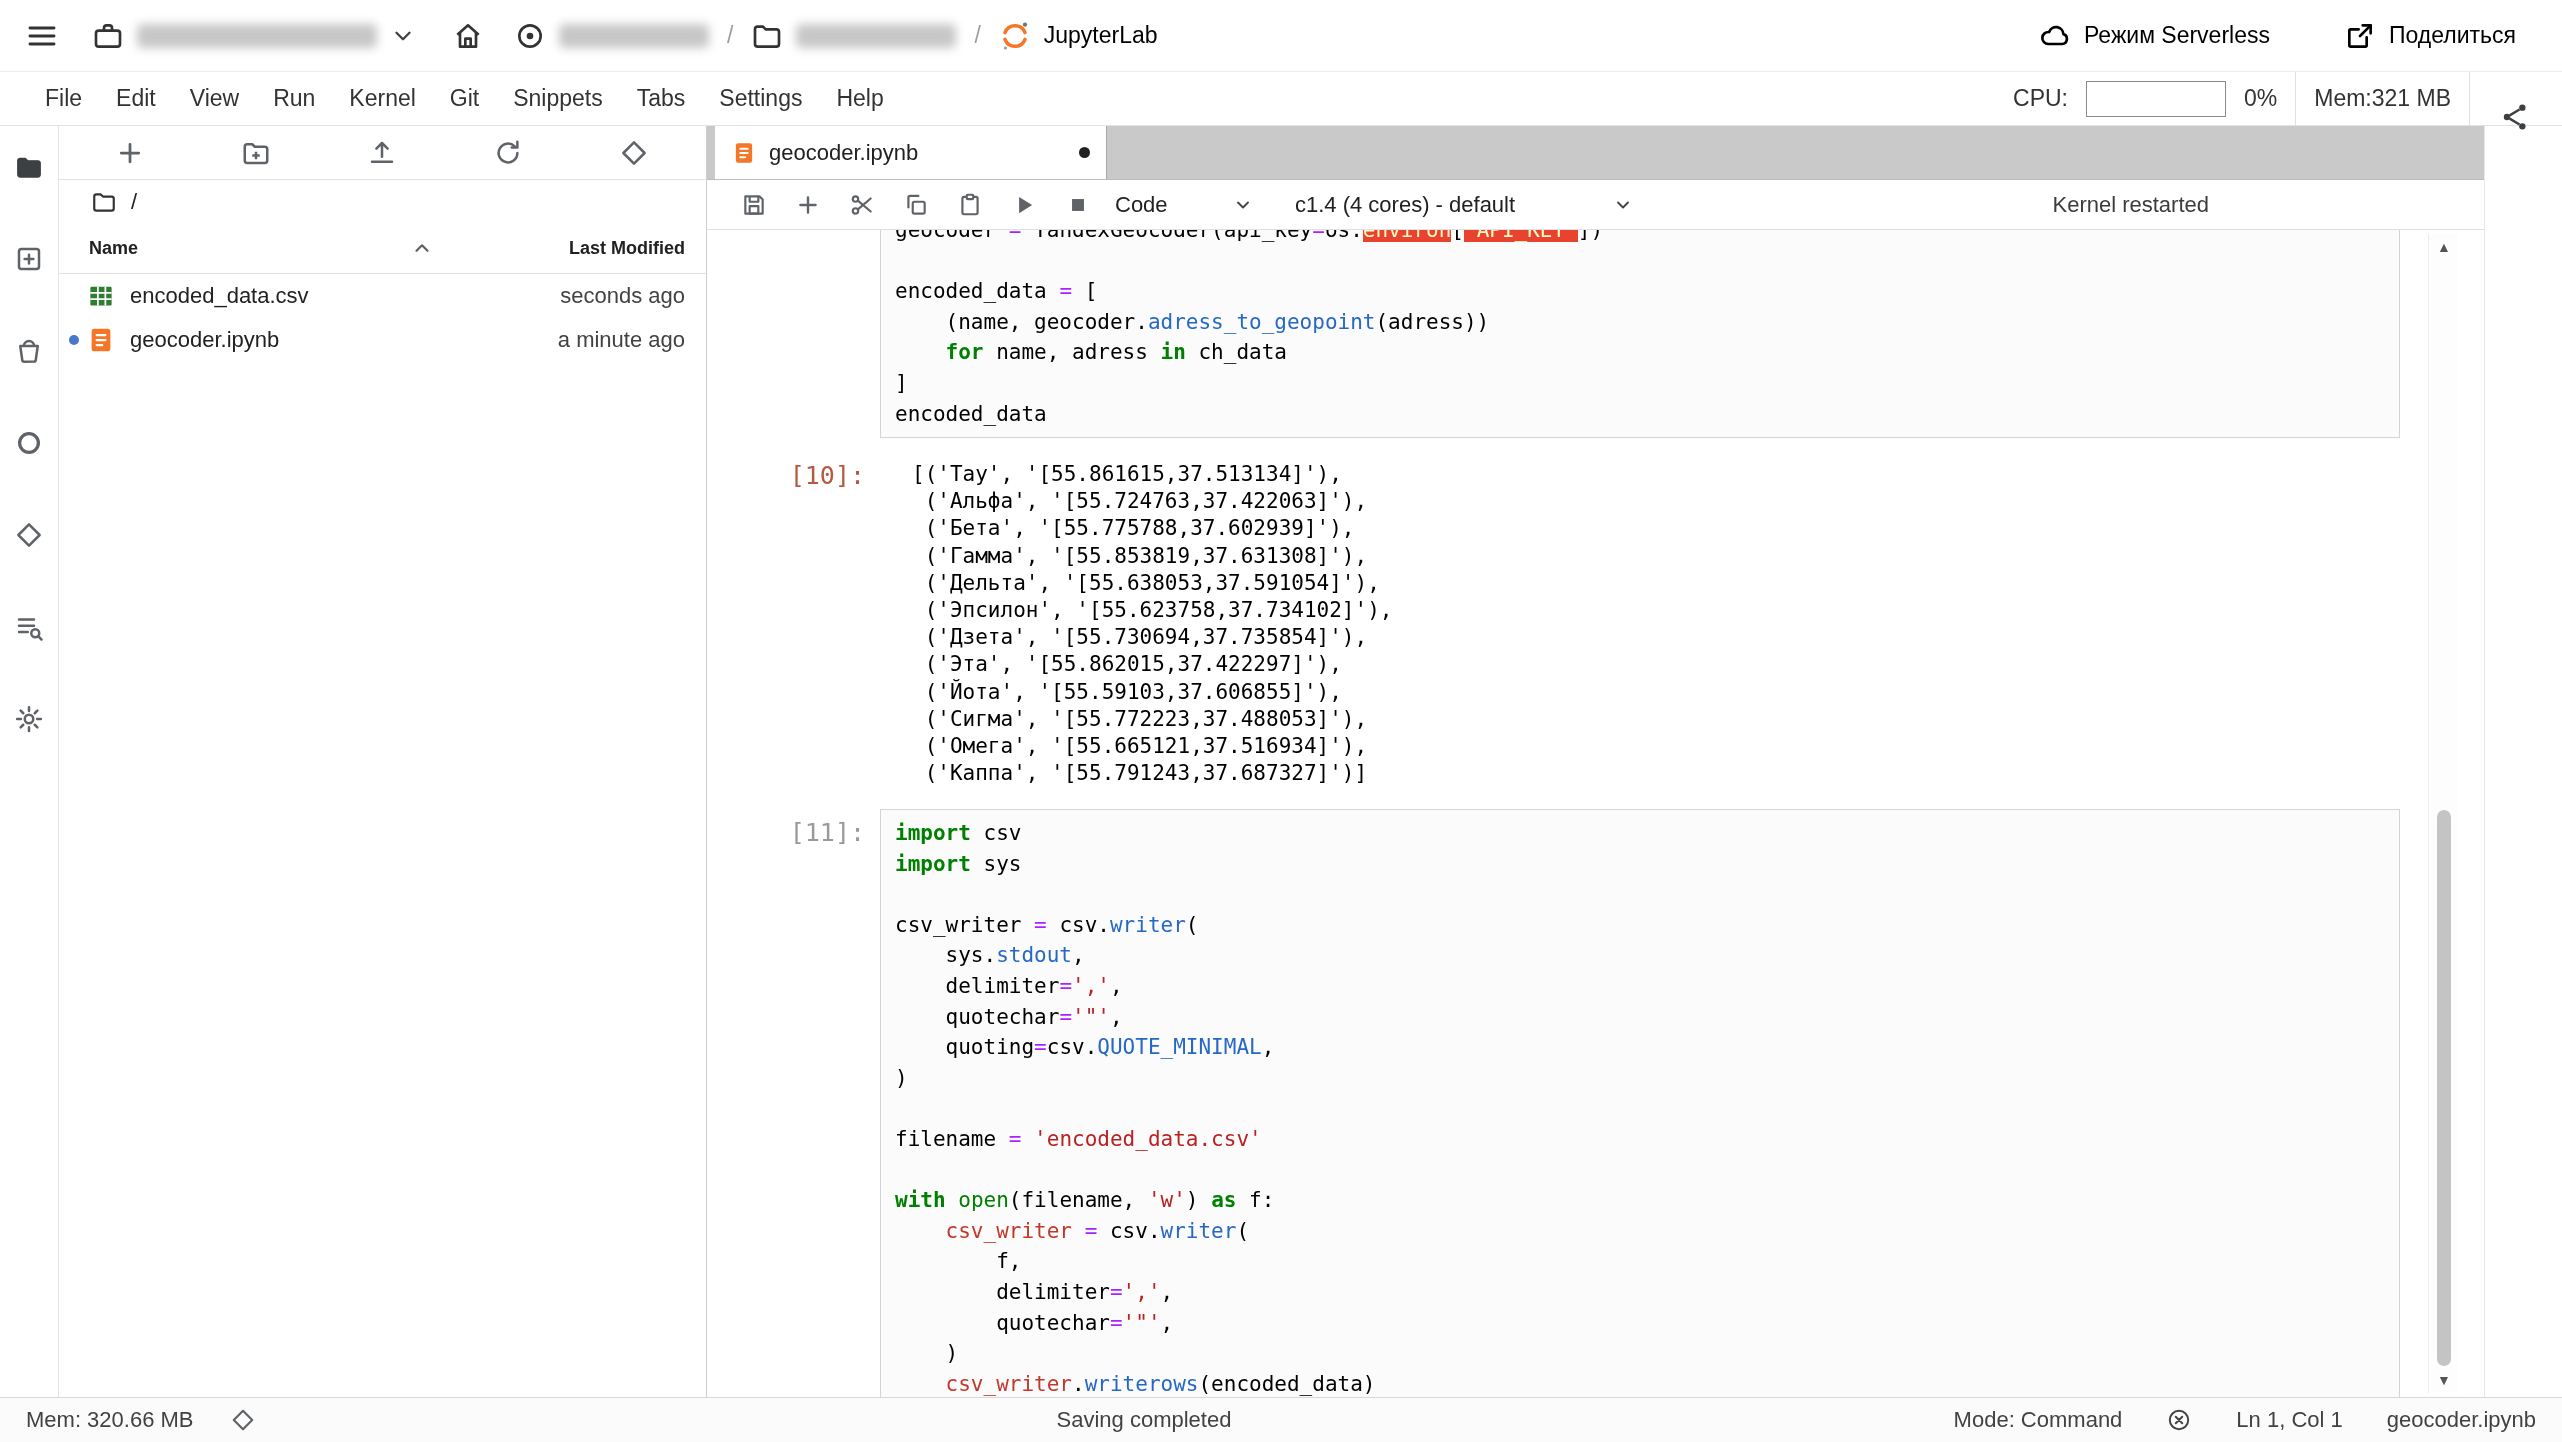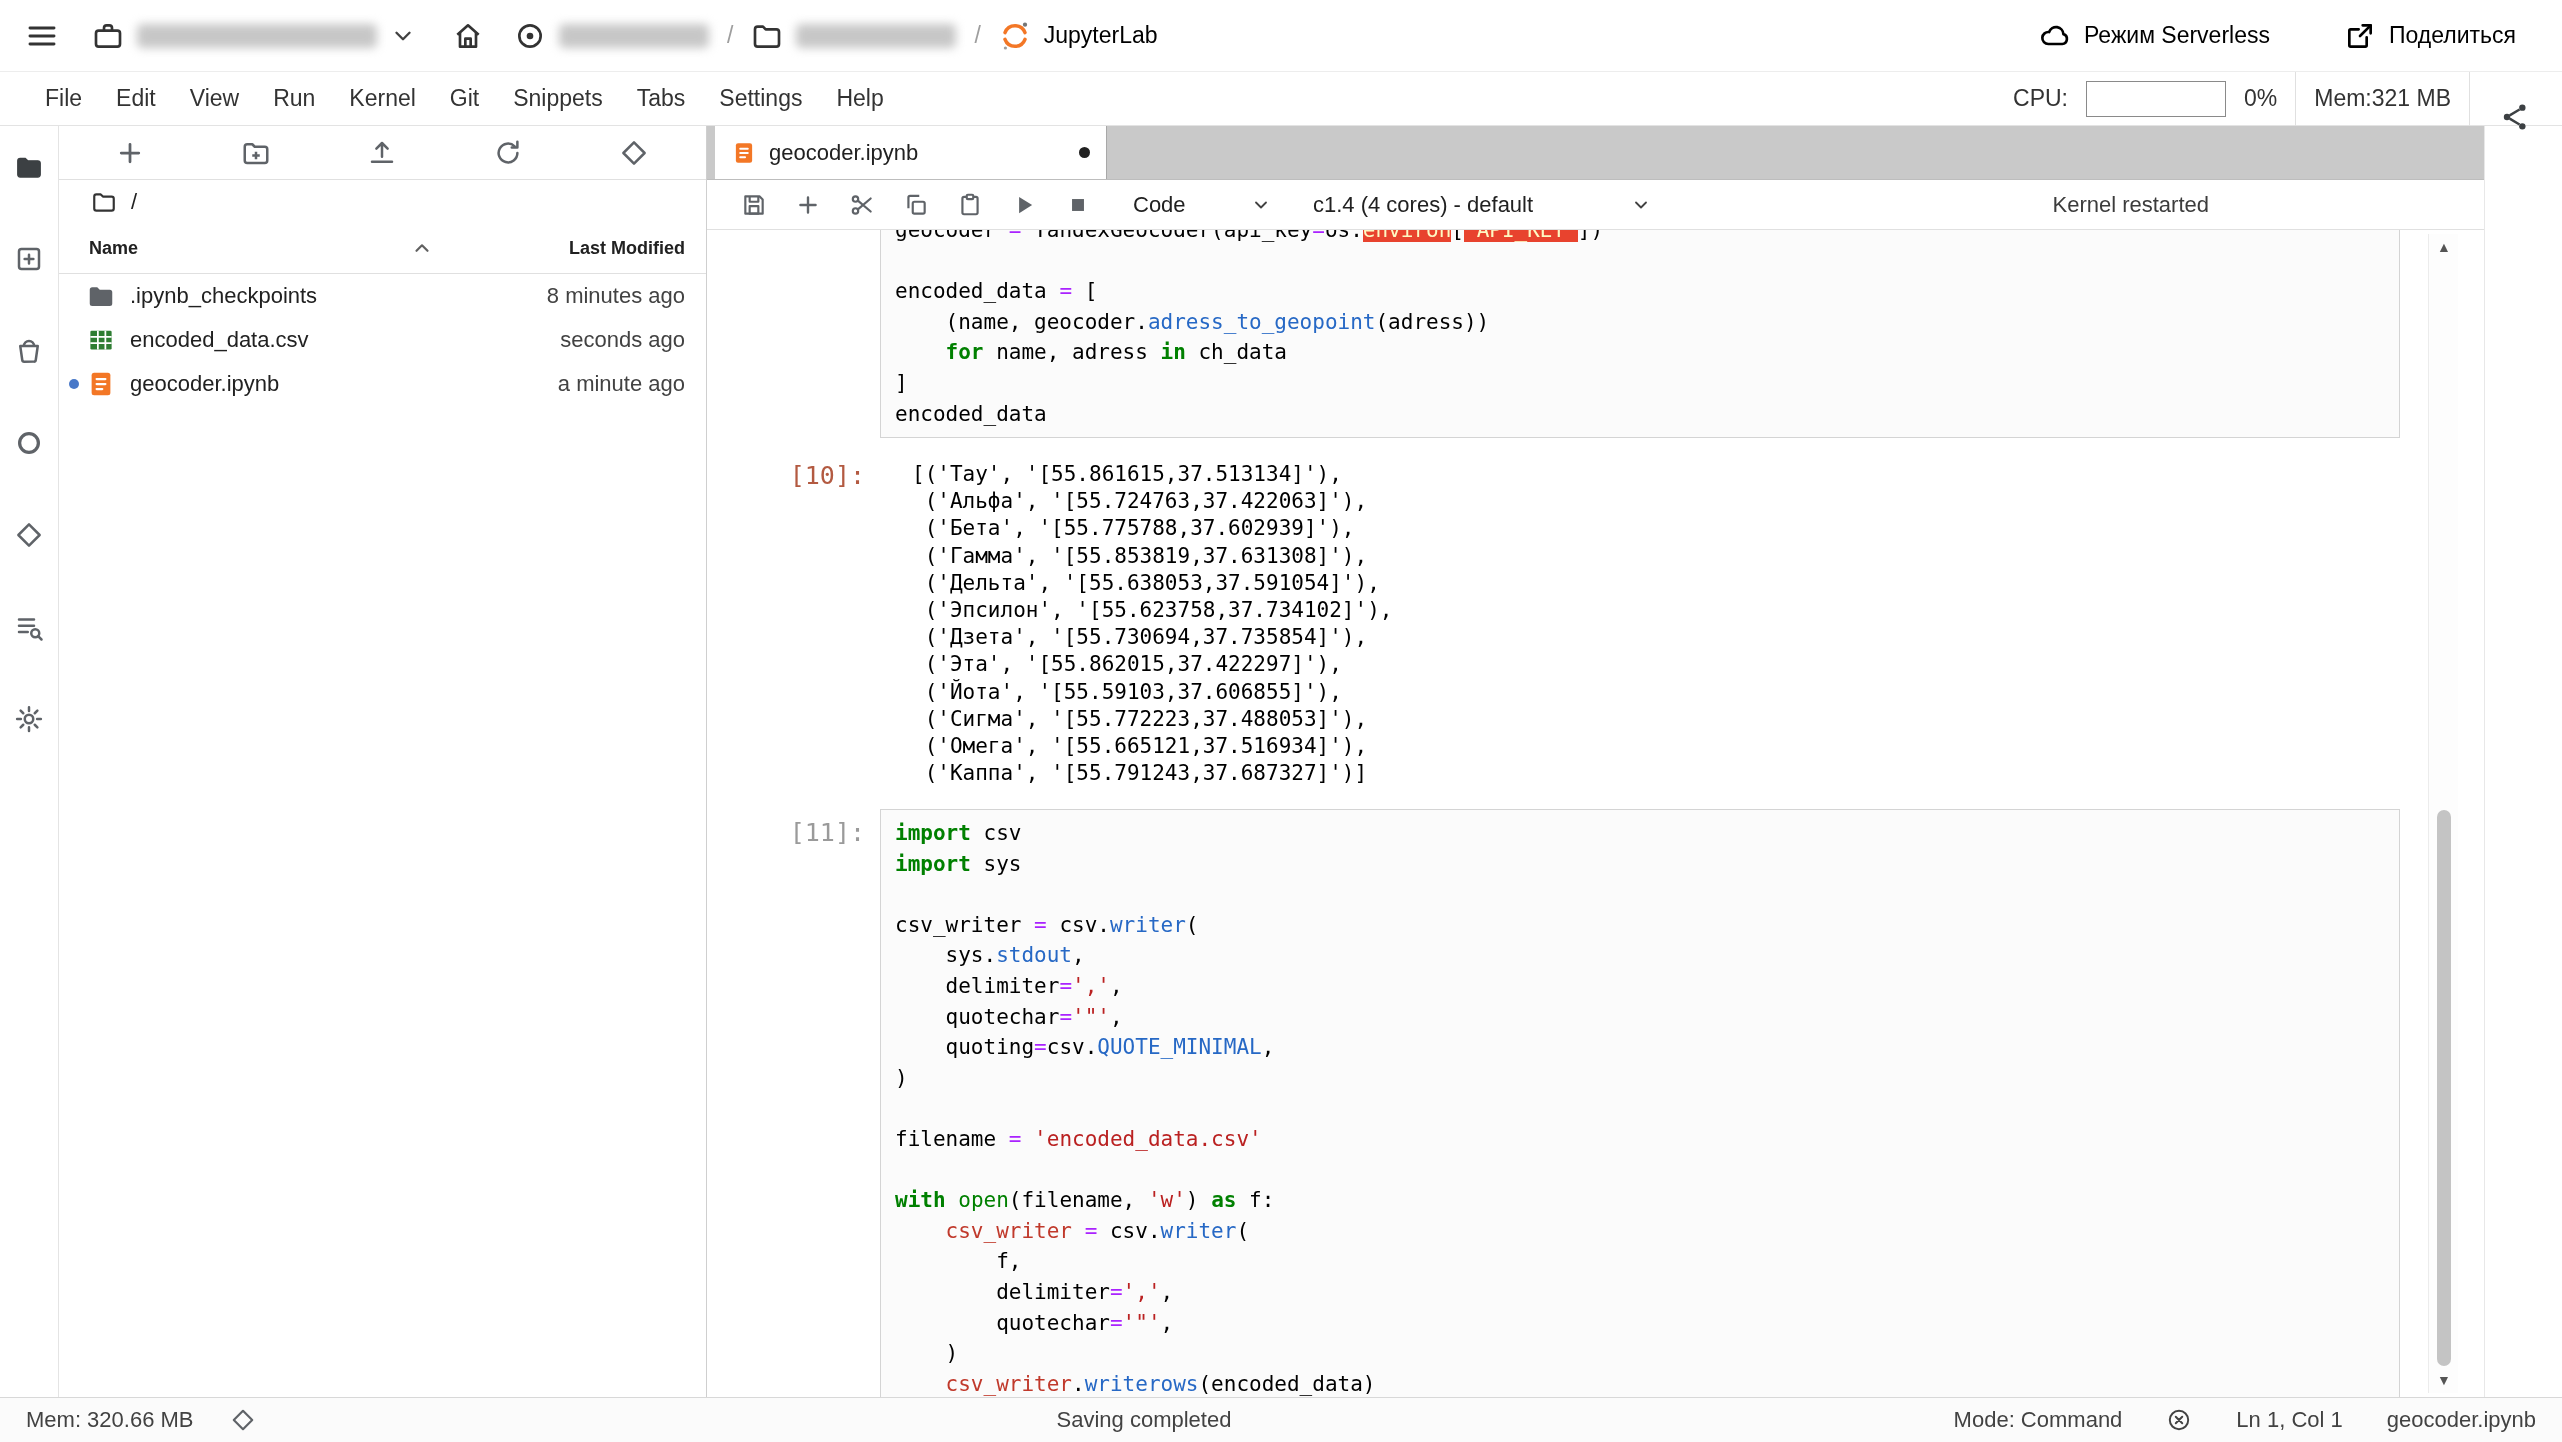--- a/index.html
+++ b/index.html
@@ -62,21 +62,21 @@
   .tab{margin-left:8px;width:392px;background:#fff;display:flex;align-items:center;
     padding:0 16px;gap:12px;border-right:1px solid #a8a8a8;font-size:22px;color:#212121}
   .tab .tico{width:26px;height:26px}
   .tab-dot{width:11px;height:11px;border-radius:50%;background:#212121;margin-left:auto;flex:none}
   #nbtoolbar{height:50px;border-bottom:1px solid #e0e0e0;display:flex;align-items:center;
     padding-left:20px;position:relative;flex:none}
   .tbtn{width:54px;height:100%;display:flex;align-items:center;justify-content:center}
   .tbtn span{width:26px;height:26px;display:block}
   .sel{display:flex;align-items:center;justify-content:space-between;font-size:22px;color:#212121;
     padding:0 6px;height:100%}
-  #sel-type{width:150px;margin-left:22px}
+  #sel-type{width:150px;margin-left:4px}
   #sel-kernel{width:350px;margin-left:30px}
   .sel .tico{width:20px;height:20px}
   #kernel-status{position:absolute;right:275px;font-size:22px;color:#3c3c3c}
 
   #content{flex:1;position:relative;overflow:hidden;background:#fff}
   .cell{position:absolute;left:173px;width:1520px;background:#fbfbfb;border:1px solid #d4d4d4;
     padding:8px 14px;font-family:"DejaVu Sans Mono",monospace;font-size:21px;line-height:30.6px;
     white-space:pre;color:#000}
   #cell-top{top:-24px}
   #cell-11{top:579px;height:620px}
@@ -287,28 +287,20 @@
   <div id="fb-head">
     <span>Name</span>
     <span id="fb-sort" data-icon="caretUp">
         <svg viewBox="0 0 24 24" stroke="#616161" stroke-width="2.4" fill="none" stroke-linecap="round" stroke-linejoin="round">
           <path d="M6 14l6-6 6 6"></path>
         </svg>
       </span>
     <span class="fb-head-mod">Last Modified</span>
   </div>
   <div id="file-list">
-      <div class="frow">
-        <span class="fdot" style="visibility:hidden"></span>
-        <span class="ficon"><svg viewBox="0 0 24 24">
-            <path fill="#5f6368" d="M3 7a2 2 0 0 1 2-2h4l2 2h8a2 2 0 0 1 2 2v9a2 2 0 0 1-2 2H5a2 2 0 0 1-2-2z"></path>
-          </svg></span>
-        <span class="fname">.ipynb_checkpoints</span>
-        <span class="fmod">8 minutes ago</span>
-      </div>
       <div class="frow">
         <span class="fdot" style="visibility:hidden"></span>
         <span class="ficon"><svg viewBox="0 0 24 24" fill="none">
             <rect x="3.5" y="4.5" width="17" height="15" rx="1" fill="#2e7d32"></rect>
             <path d="M3.5 9.5h17M3.5 14.5h17M9.5 4.5v15M15.5 4.5v15" stroke="#fff" stroke-width="1.4"></path>
           </svg></span>
         <span class="fname">encoded_data.csv</span>
         <span class="fmod">seconds ago</span>
       </div>
       <div class="frow">

